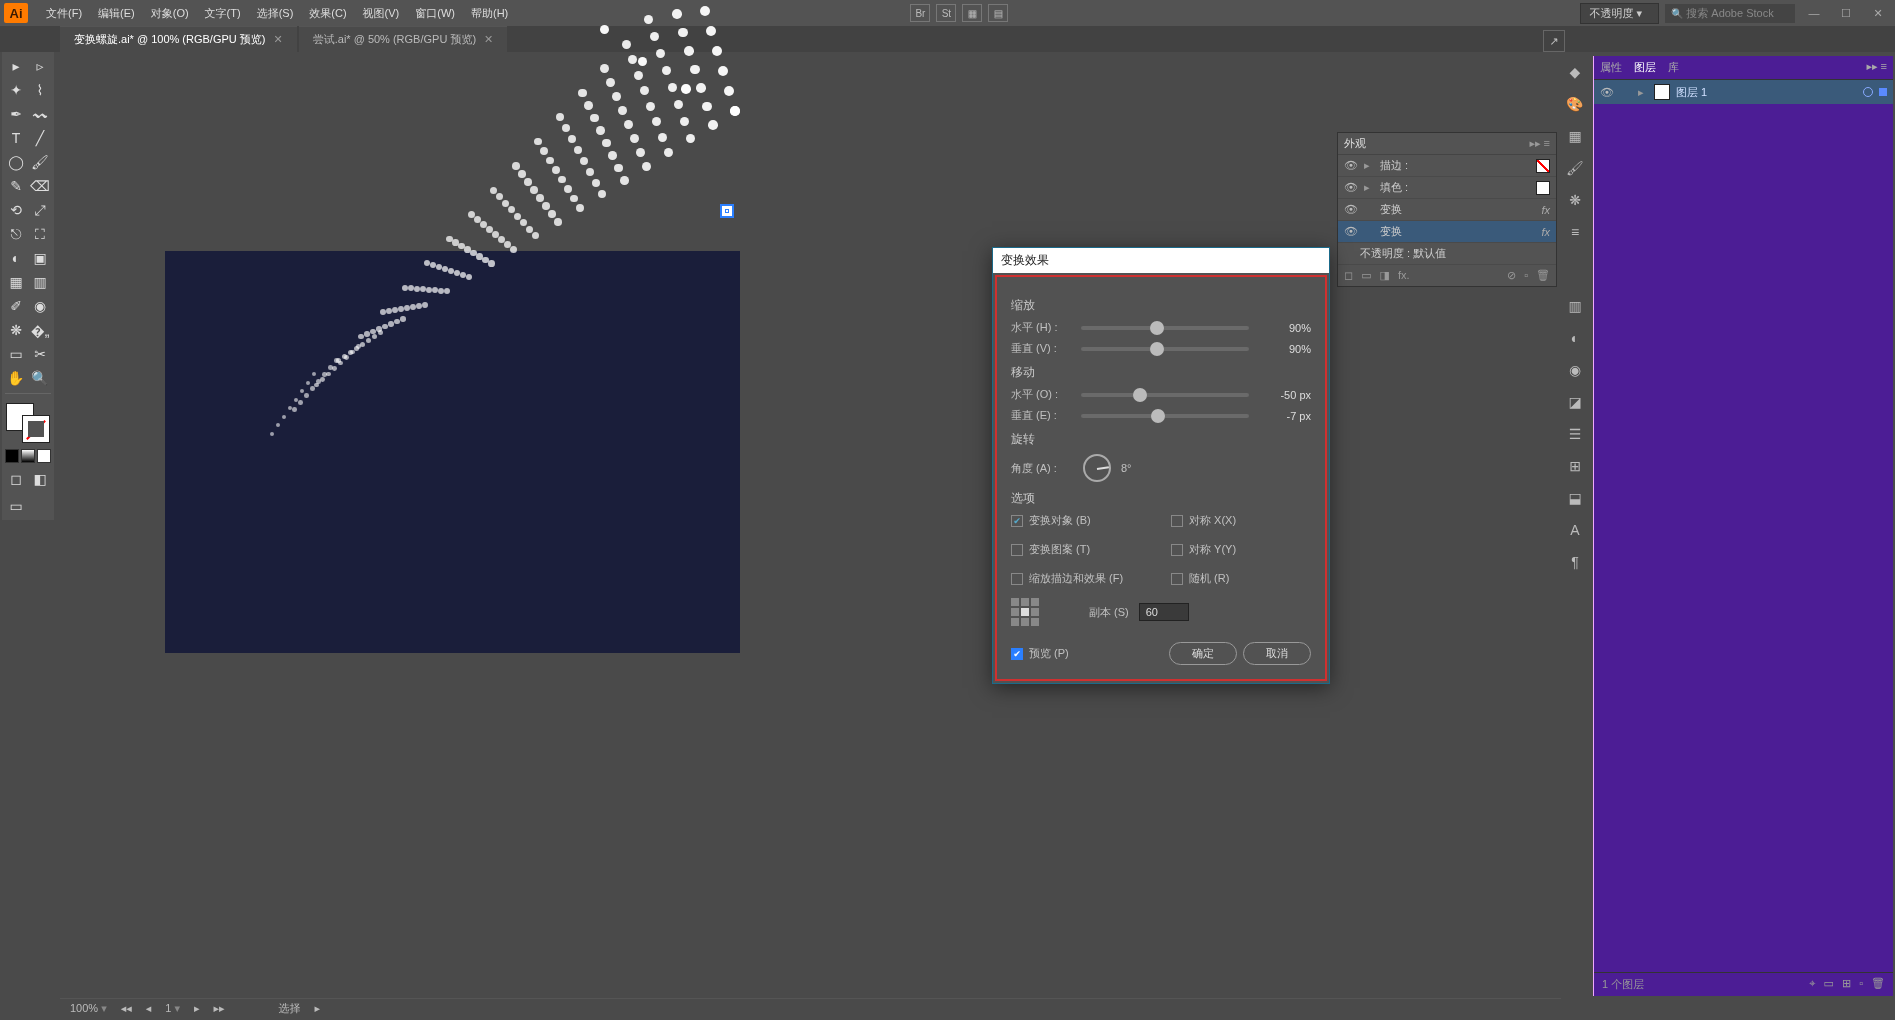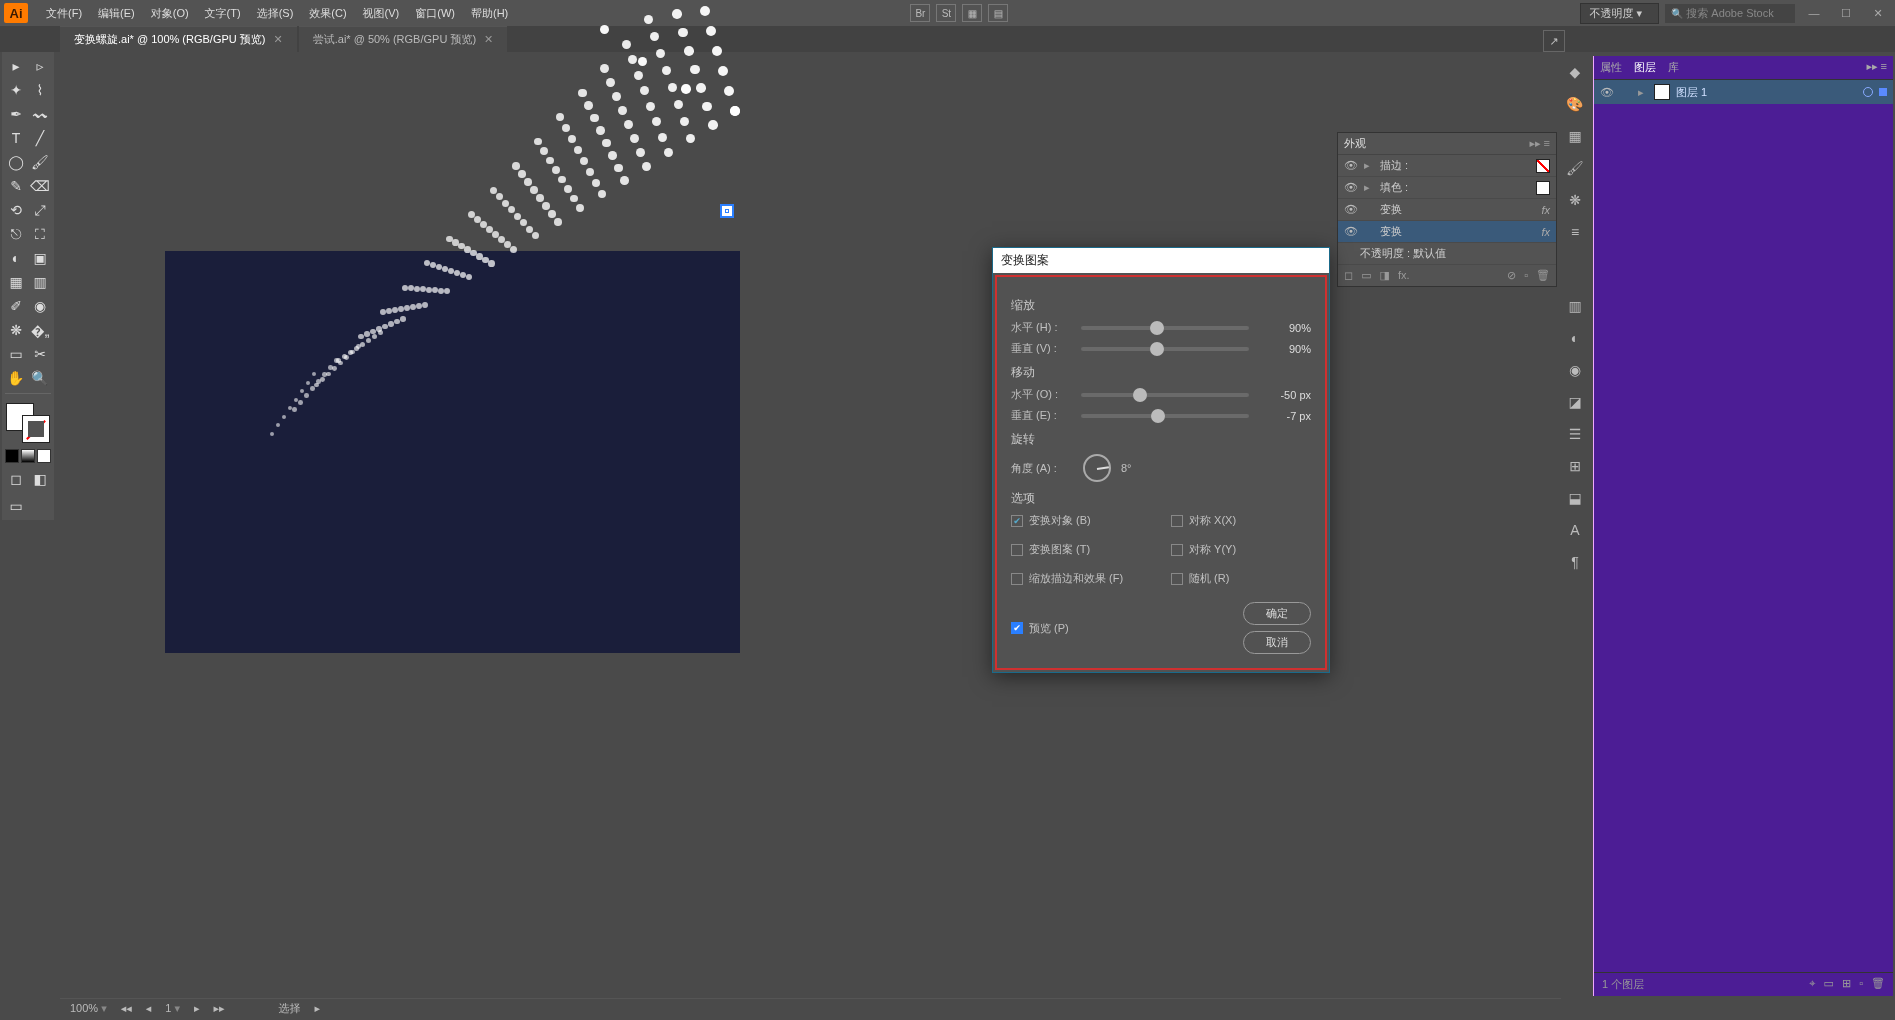--- a/index.html
+++ b/index.html
@@ -92,21 +92,21 @@
 .chk-box { width: 12px; height: 12px; border: 1px solid #888; display: flex; align-items: center; justify-content: center; font-size: 9px; color: #5ac; }
 .chk-box.checked::after { content: '✔'; }
 .anchor-grid { display: grid; grid-template-columns: repeat(3, 8px); grid-template-rows: repeat(3,8px); gap: 2px; }
 .anchor-grid div { background: #888; }
 .copies-row { display: flex; align-items: center; gap: 10px; margin-top: 12px; }
 .copies-input { background: #3a3a3a; color: #ddd; padding: 2px 6px; width: 50px; border: 1px solid #222; }
 .dlg-footer { display: flex; align-items: center; gap: 8px; margin-top: 16px; }
 .preview-chk .chk-box { background: #2a7fff; border-color: #2a7fff; }
 .preview-chk .chk-box::after { color: #fff; }
 .btn { padding: 3px 22px; border-radius: 12px; border: 1px solid #999; background: transparent; color: #ddd; cursor: pointer; }
-.dlg-footer .btns { margin-left: auto; display: flex; gap: 6px; flex-direction: column; }
+.dlg-footer .btns { margin-left: auto; display: flex; gap: 6px; }
 
 
 .statusbar { position: absolute; left: 60px; right: 334px; bottom: 2px; height: 20px; background: #4a4a4a; display: flex; align-items: center; gap: 14px; padding: 0 10px; color: #bbb; border-top: 1px solid #555; }
 .statusbar .dd::after { content: ' ▾'; color: #888; }
 </style>
 </head>
 <body>
 
 <div class="menubar">
   <div class="app-logo">Ai</div>
@@ -445,21 +445,21 @@
     <span style="margin-right:auto">1 个图层</span>
     <span>⌖</span>
     <span>▭</span>
     <span>⊞</span>
     <span>▫</span>
     <span>🗑</span>
   </div>
 </div>
 
 <div class="dialog">
-  <div class="dialog-titlebar">变换图案</div>
+  <div class="dialog-titlebar">变换效果</div>
   <div class="dialog-body">
     <div class="section-title">缩放</div>
     <div class="slider-row">
       <span class="slider-label">水平 (H) :</span>
       <div class="slider-track">
           <div class="slider-thumb" style="left:45%"></div>
         </div>
       <span class="slider-val">90%</span>
     </div>
     <div class="slider-row">
@@ -514,20 +514,35 @@
       <label class="chk">
           <span class="chk-box"></span>
           <span>缩放描边和效果 (F)</span>
         </label>
       <label class="chk">
           <span class="chk-box"></span>
           <span>随机 (R)</span>
         </label>
     </div>
 
+    <div class="copies-row">
+      <div class="anchor-grid">
+        <div></div>
+          <div></div>
+          <div></div>
+          <div></div>
+          <div style="background:#ddd"></div>
+          <div></div>
+          <div></div>
+          <div></div>
+          <div></div>
+      </div>
+      <span style="margin-left:40px">副本 (S)</span>
+      <span class="copies-input">60</span>
+    </div>
 
     <div class="dlg-footer">
       <label class="chk preview-chk">
           <span class="chk-box checked"></span>
           <span>预览 (P)</span>
         </label>
       <div class="btns">
         <button class="btn">确定</button>
         <button class="btn">取消</button>
       </div>

